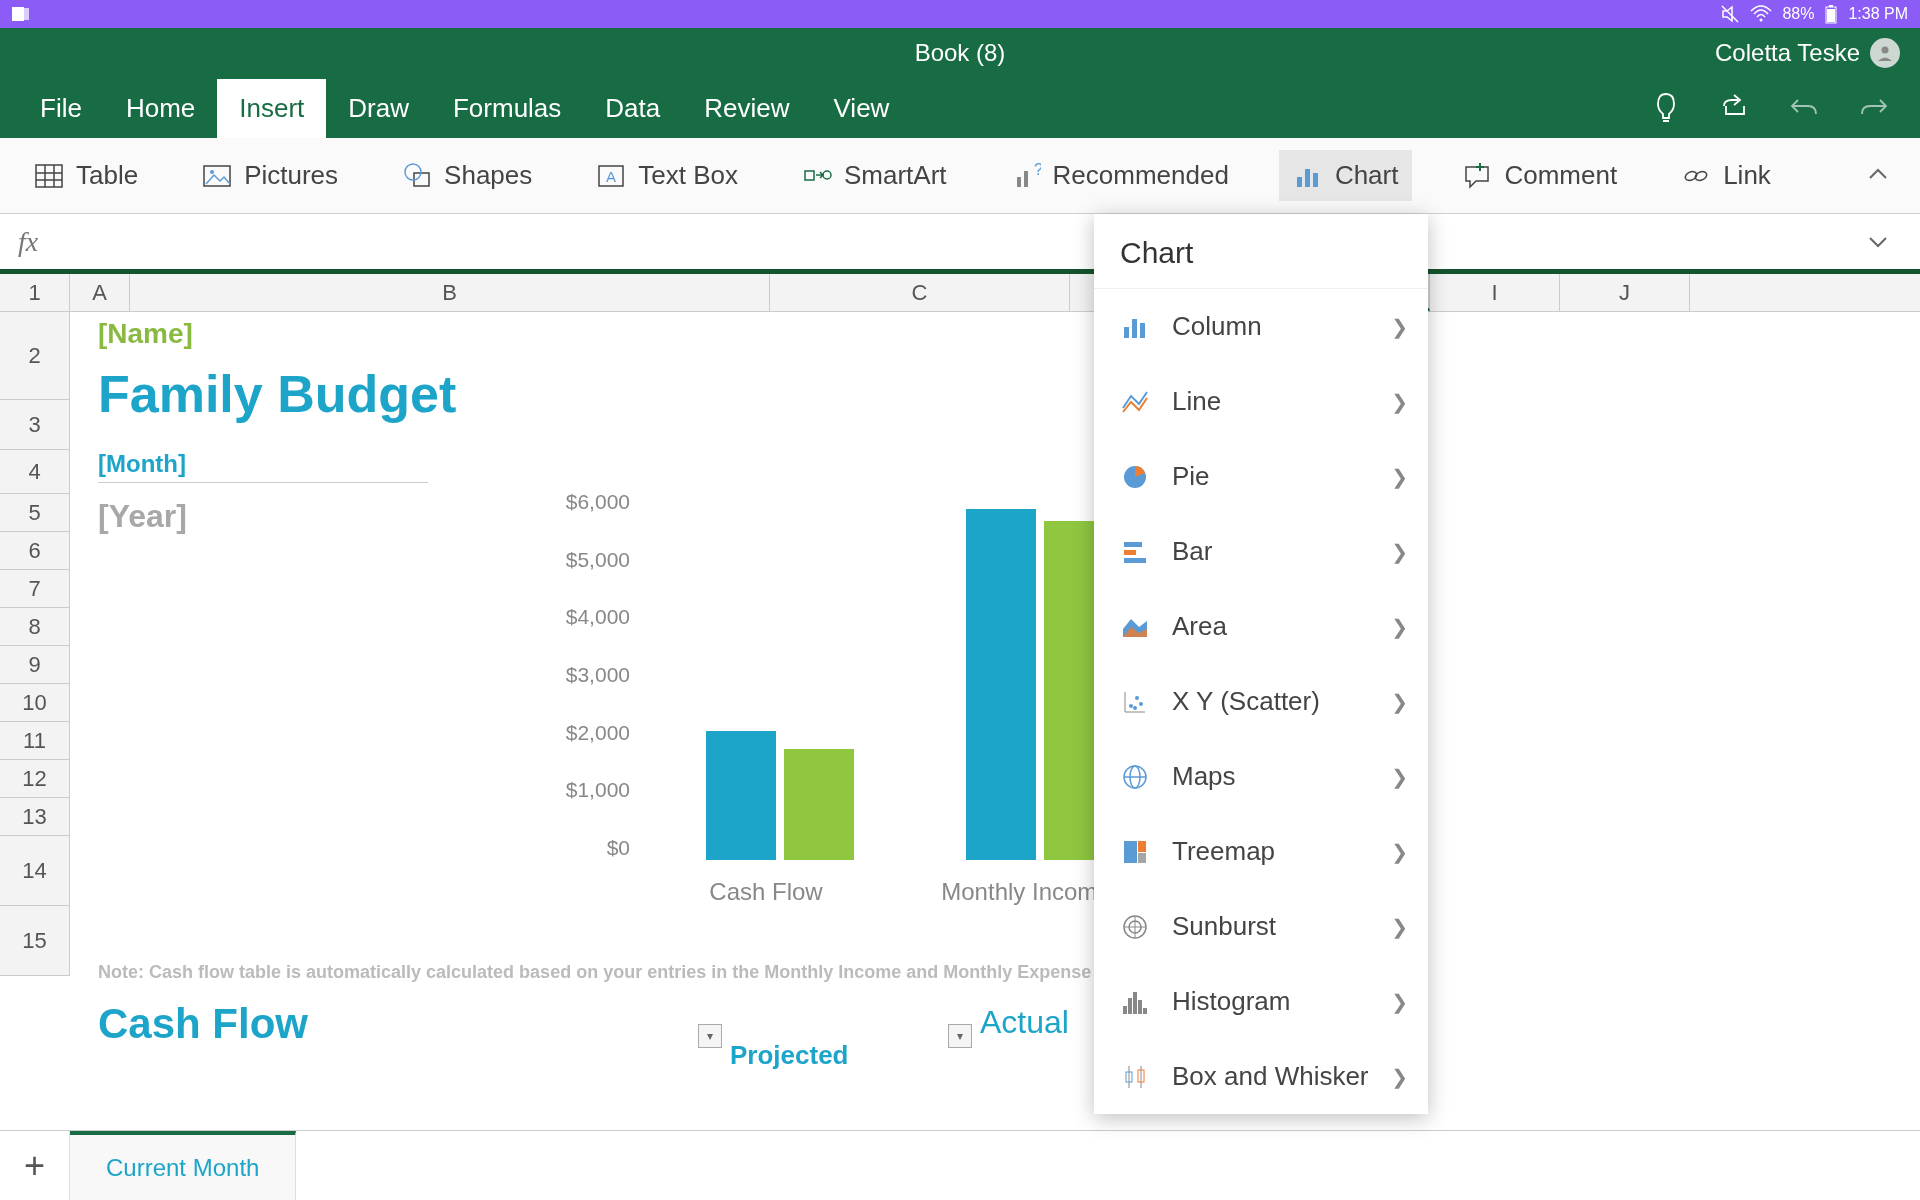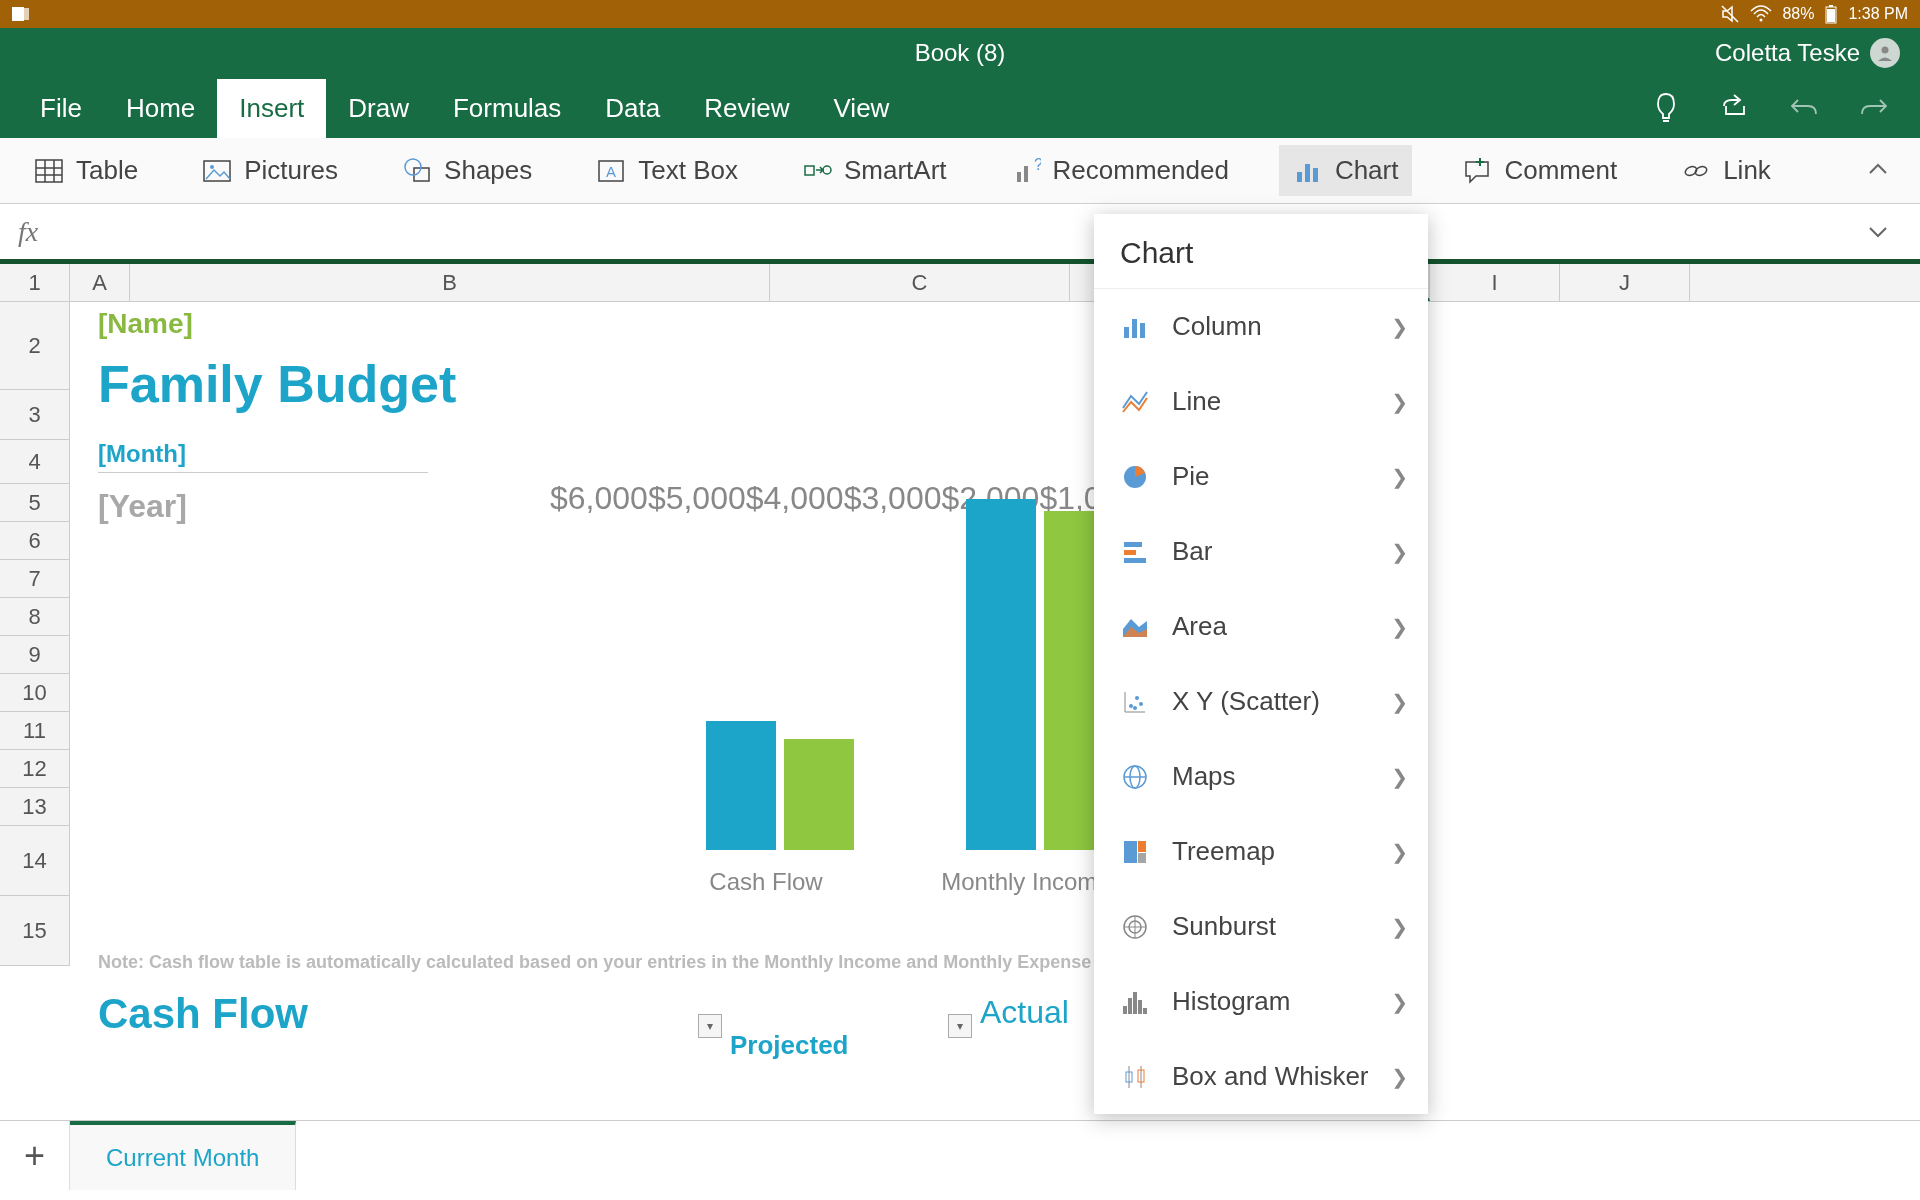--- a/index.html
+++ b/index.html
@@ -1,35 +1,35 @@
 <!DOCTYPE html>
 <html><head>
 <meta charset="utf-8">
 <style>
 * { margin: 0; padding: 0; box-sizing: border-box; font-family: 'Segoe UI', Tahoma, sans-serif; }
 body { width: 1920px; height: 1200px; background: #fff; overflow: hidden; }
 
 
-.status-bar { height: 28px; background: #a16207; display: flex; align-items: center; justify-content: space-between; padding: 0 12px; color: #fff; font-size: 16px; }
+.status-bar { height: 28px; background: #8b5cf6; display: flex; align-items: center; justify-content: space-between; padding: 0 12px; color: #fff; font-size: 16px; }
 .status-left { display: flex; align-items: center; gap: 6px; }
 .status-right { display: flex; align-items: center; gap: 10px; }
 
 
 .title-bar { height: 50px; background: #186c44; display: flex; align-items: center; justify-content: center; position: relative; color: #fff; font-size: 24px; }
 .title-user { position: absolute; right: 20px; display: flex; align-items: center; gap: 10px; font-size: 24px; }
 .avatar { width: 30px; height: 30px; border-radius: 50%; background: #cdd8d2; display: flex; align-items: center; justify-content: center; }
 
 
 .tab-row { height: 60px; background: #186c44; display: flex; align-items: flex-end; padding: 0 18px; position: relative; }
 .tab { padding: 14px 22px; color: #fff; font-size: 26px; cursor: pointer; }
 .tab.active { background: #fff; color: #186c44; }
 .tab-icons { position: absolute; right: 30px; bottom: 12px; display: flex; gap: 38px; }
 
 
-.ribbon { height: 66px; background: #fafafa; border-bottom: 1px solid #d0d0d0; display: flex; align-items: center; padding: 0 20px; gap: 36px; position: relative; }
+.ribbon { height: 76px; background: #fafafa; border-bottom: 1px solid #d0d0d0; display: flex; align-items: center; padding: 0 20px; gap: 36px; position: relative; }
 .ribbon-item { display: flex; align-items: center; gap: 12px; font-size: 26px; color: #444; cursor: pointer; padding: 10px 14px; }
 .ribbon-item.active { background: #e6e6e6; }
 .ribbon-icon { width: 30px; height: 30px; display: flex; align-items: center; justify-content: center; }
 .ribbon-collapse { position: absolute; right: 30px; }
 
 
 .formula-bar { height: 60px; border-bottom: 5px solid #14532d; display: flex; align-items: center; padding: 0 18px; position: relative; }
 .fx-label { font-style: italic; font-size: 28px; color: #777; font-family: 'Times New Roman', serif; }
 .formula-collapse { position: absolute; right: 30px; }
 
@@ -45,21 +45,21 @@
 
 
 .sheet-content { position: absolute; top: 38px; left: 70px; right: 0; bottom: 0; background: #fff; }
 .name-label { position: absolute; top: 6px; left: 28px; font-size: 28px; font-weight: bold; color: #89b940; }
 .budget-title { position: absolute; top: 52px; left: 28px; font-size: 52px; font-weight: bold; color: #1ca4c9; }
 .month-label { position: absolute; top: 138px; left: 28px; font-size: 24px; font-weight: bold; color: #1ca4c9; border-bottom: 1px solid #ccc; width: 330px; padding-bottom: 4px;}
 .year-label { position: absolute; top: 186px; left: 28px; font-size: 32px; font-weight: bold; color: #a8a8a8; }
 
 
 .chart-box { position: absolute; top: 178px; left: 480px; width: 620px; height: 420px; }
-.y-axis { position: absolute; left: 0; top: 0; bottom: 50px; width: 90px; display: flex; flex-direction: row; justify-content: space-between; text-align: right; color: #888; font-size: 32px; padding-right: 10px; }
+.y-axis { position: absolute; left: 0; top: 0; bottom: 50px; width: 90px; display: flex; flex-direction: column; justify-content: space-between; text-align: right; color: #888; font-size: 21px; padding-right: 10px; }
 .plot { position: absolute; left: 100px; right: 0; top: 0; bottom: 50px; display: flex; align-items: flex-end; justify-content: space-around; }
 .bar-group { display: flex; gap: 8px; align-items: flex-end; }
 .bar { width: 70px; }
 .x-axis { position: absolute; left: 100px; right: 0; bottom: 0; height: 40px; display: flex; justify-content: space-around; color: #888; font-size: 24px; padding-top: 8px; }
 
 .note-text { position: absolute; top: 650px; left: 28px; font-size: 18px; font-weight: bold; color: #bbb; }
 .cashflow-heading { position: absolute; top: 688px; left: 28px; font-size: 42px; font-weight: bold; color: #1ca4c9; }
 .projected-label { position: absolute; top: 692px; left: 660px; font-size: 26px; font-weight: bold; color: #1ca4c9; margin-top: 36px; }
 .actual-label { position: absolute; top: 692px; left: 910px; font-size: 32px; font-weight: normal; color: #1ca4c9; }
 .filter-btn { position: absolute; width: 24px; height: 24px; border: 1px solid #aaa; background: #f5f5f5; display:flex; align-items:center; justify-content:center; font-size:12px; color:#666;}

